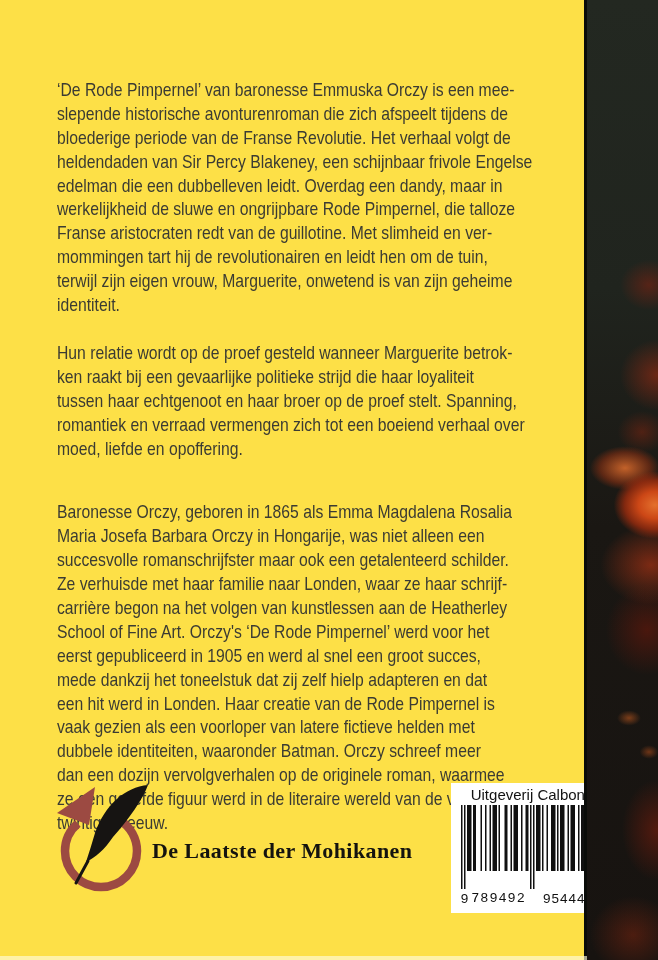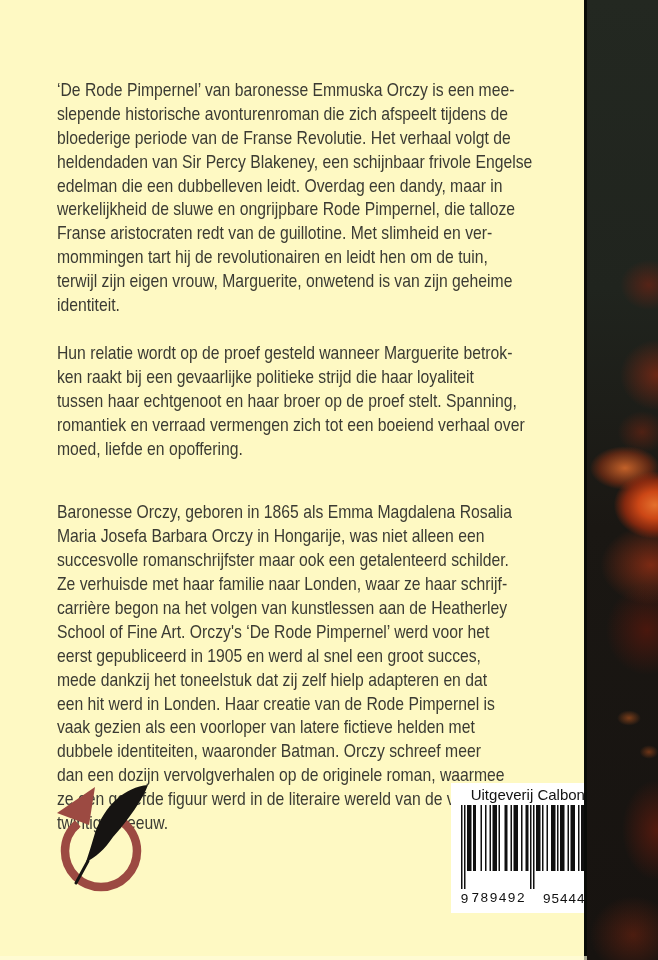--- a/index.html
+++ b/index.html
@@ -1,20 +1,20 @@
 <!DOCTYPE html>
 <html><head>
 <meta charset="utf-8">
 <style>
   html,body{margin:0;padding:0;}
   .page{
     position:relative;
     width:658px;height:960px;
     overflow:hidden;
-    background:#fef9c3;
+    background:#fde047;
     font-family:"Liberation Sans", sans-serif;
   }
   
   .flames{
     position:absolute;top:0;right:0;
     width:71px;height:960px;
     border-left:3px solid #0a0c09;
     background-color:#1d2119;
     background-image:
       radial-gradient(55px 45px at 68px 505px, #e4702d 0%, #cc4716 30%, rgba(160,45,14,.78) 55%, rgba(0,0,0,0) 75%),
@@ -117,20 +117,21 @@
 twintigste eeuw.</p>
   </div>
 
   <svg class="logo" viewBox="0 0 104 120" aria-hidden="true">
     <circle cx="46" cy="68" r="36" fill="none" stroke="#9c4a42" stroke-width="8.5" pathLength="360" stroke-dasharray="230 72"></circle>
     <polygon points="2,30 40,4 34,42" fill="#9c4a42"></polygon>
     <path d="M 93 2 C 70 4, 50 22, 40 50 C 37 60, 34 70, 31 79
              C 40 75, 50 66, 58 54 C 74 36, 88 16, 93 2 Z" fill="#161412"></path>
     <path d="M 33 78 L 21 100" stroke="#161412" stroke-width="3" stroke-linecap="round"></path>
   </svg>
+  <div class="logo-text">De Laatste der Mohikanen</div>
 
   <div class="barcode-box">
     <div class="publisher-label">Uitgeverij Calbona</div>
     <div class="barcode-wrap">
       <svg class="bars" width="143" height="86">
           <rect x="0.0" y="0" width="1.5" height="84"></rect>
           <rect x="3.0" y="0" width="1.5" height="84"></rect>
           <rect x="6.0" y="0" width="4.5" height="66"></rect>
           <rect x="12.0" y="0" width="3.0" height="66"></rect>
           <rect x="19.5" y="0" width="1.5" height="66"></rect>

